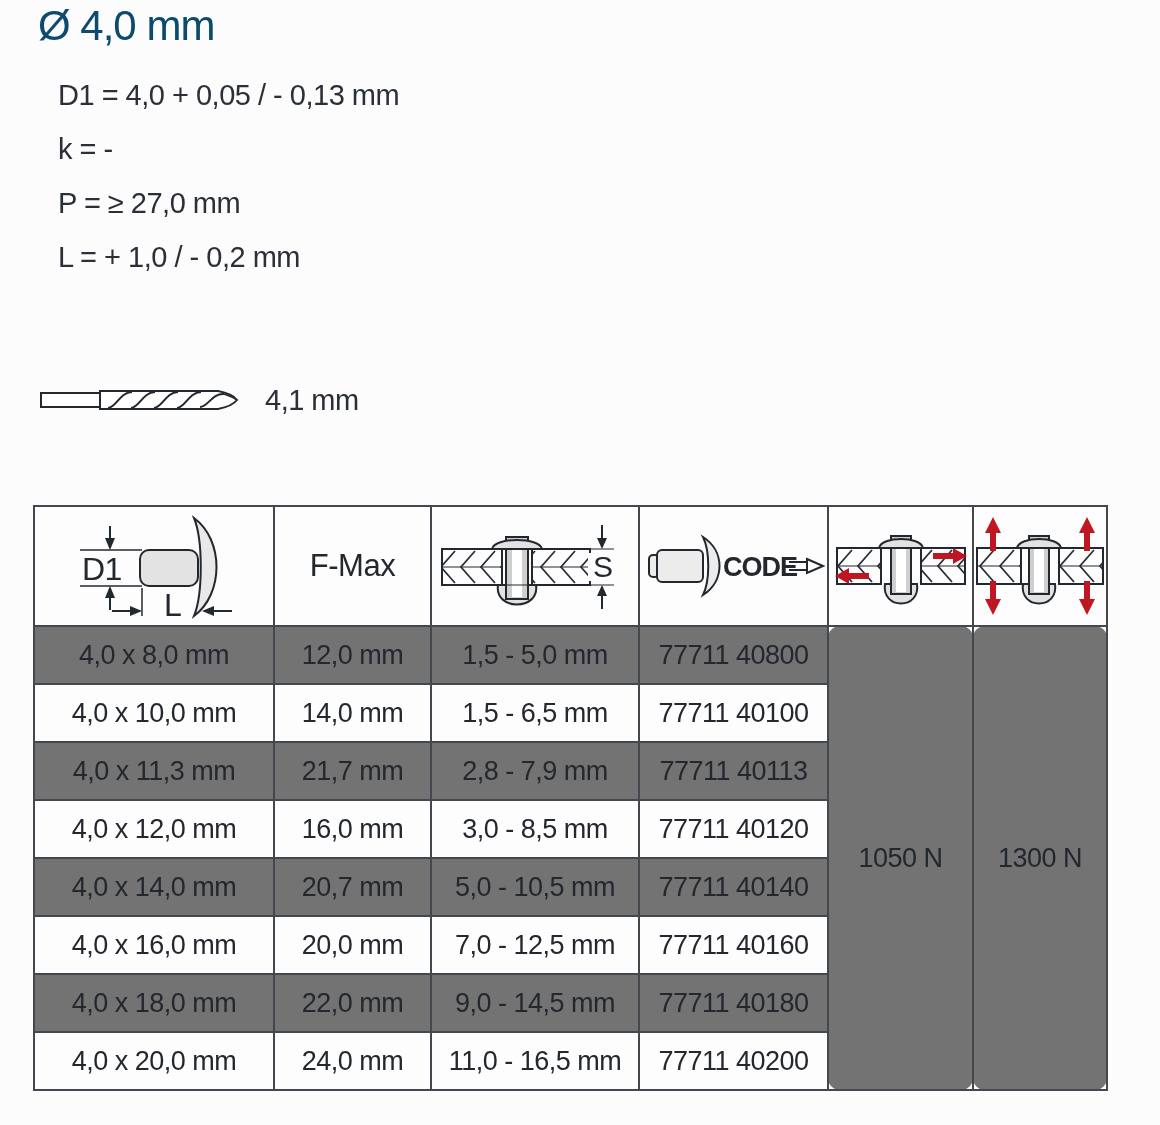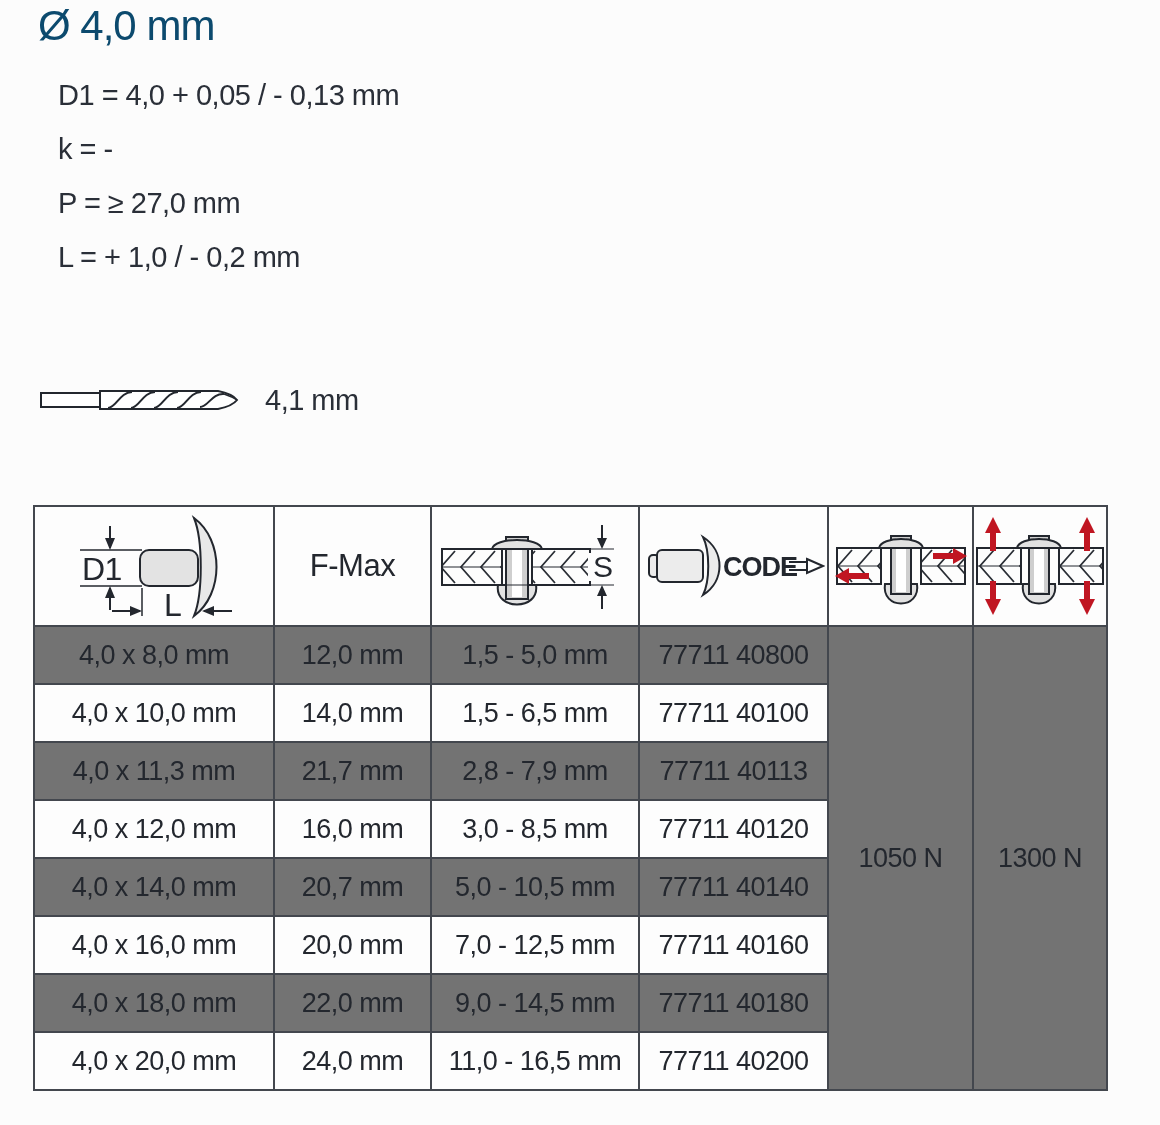--- a/index.html
+++ b/index.html
@@ -33,21 +33,21 @@
   }
   table.riv td{
     border:2px solid #43474e;
     text-align:center;vertical-align:middle;
     font-size:27px;letter-spacing:-0.5px;color:#23272e;
     padding:0;background:#fdfdfd;
   }
   tr.hdr td{height:118px;background:#fdfdfd;}
   tr.data td{height:56px;}
   td.blue, tr.data.alt td{background:#737373;}
-  td.span-cell{background:#dbe9f6;font-size:28px;}
+  td.span-cell{background:#dbe9f6;font-size:28px;border-radius:12px;}
   .fmax-label{font-size:31px;letter-spacing:-0.5px;}
   svg{display:block;margin:0 auto;}
   svg text{font-family:"Liberation Sans",sans-serif;}
 </style>
 </head>
 <body>
 
 <div class="specs-block">
   <div class="page-title">Ø 4,0 mm</div>
   <div class="spec-line">D1 = 4,0 + 0,05 / - 0,13 mm</div>

